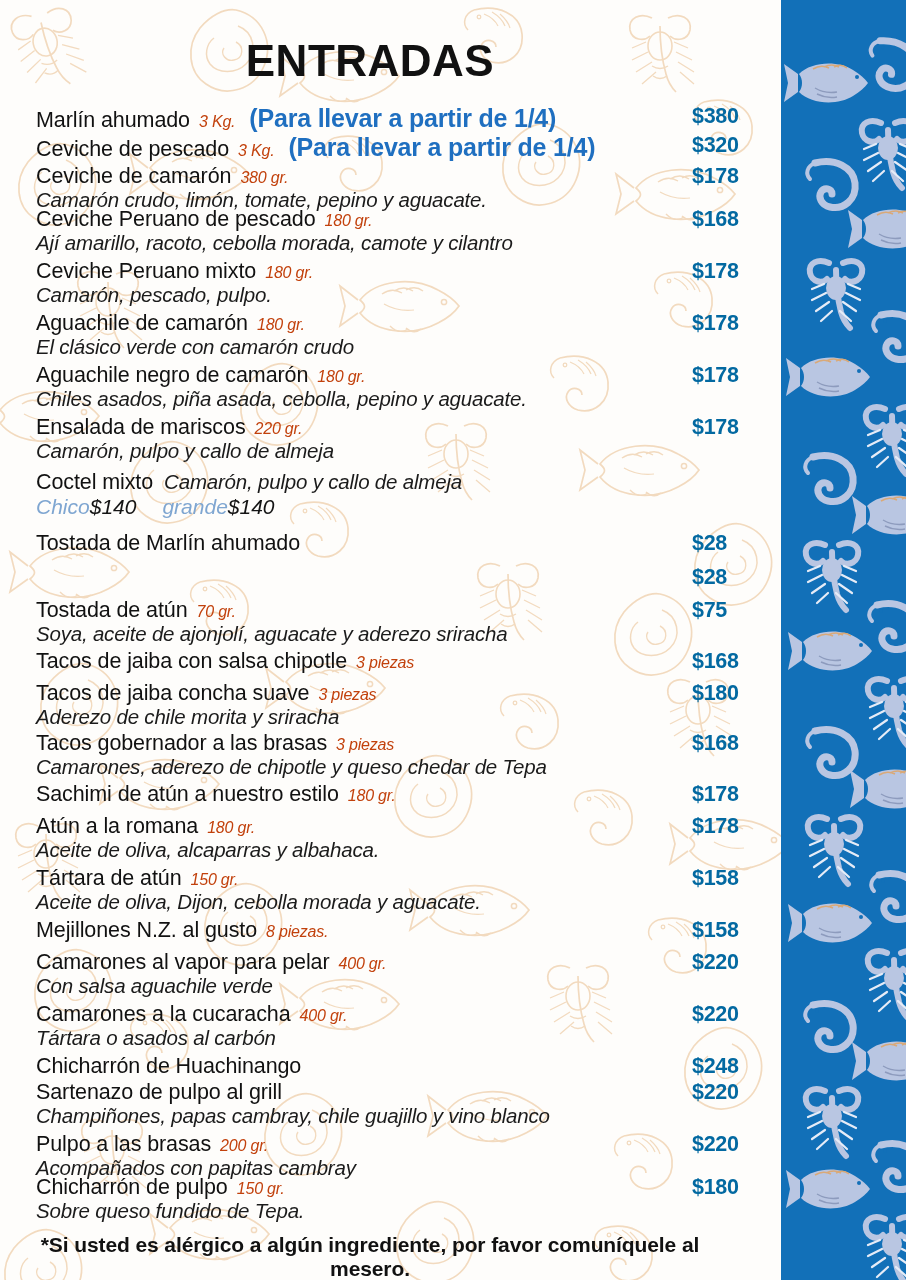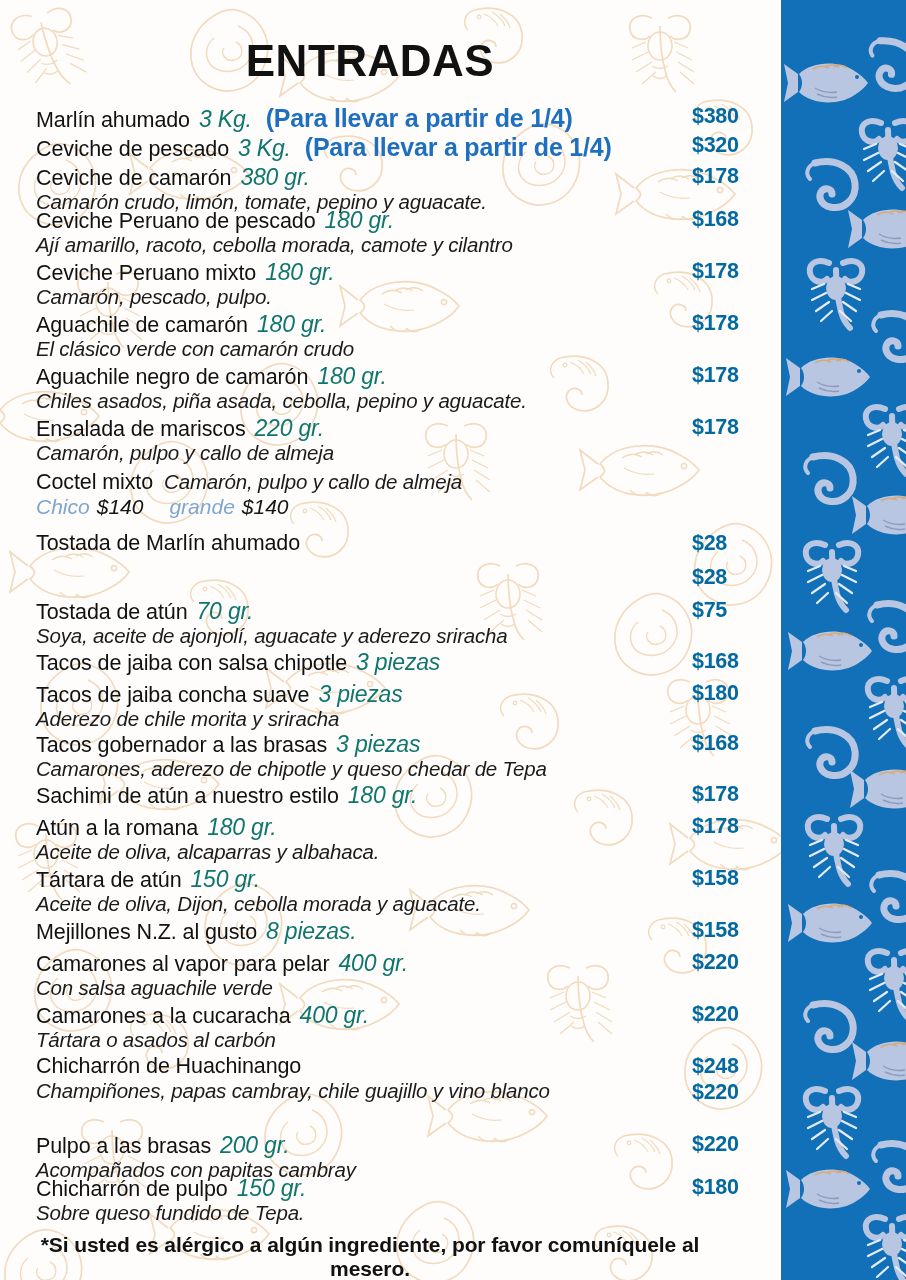--- a/index.html
+++ b/index.html
@@ -94,23 +94,23 @@
   .name-line {
     padding-right: 96px;
   }
   .nm {
     font-size: 21.5px;
     font-weight: 400;
     color: #111111;
     letter-spacing: -0.1px;
   }
   .wt {
-    font-size: 23px;
+    font-size: 16px;
     font-style: italic;
-    color: #0f766e;
+    color: #c2410c;
     font-weight: 400;
     margin-left: 9px;
     letter-spacing: -0.2px;
   }
   .note {
     font-size: 25px;
     font-weight: 700;
     color: #1f6fc0;
     margin-left: 14px;
     letter-spacing: -0.2px;
@@ -148,21 +148,21 @@
     font-size: 21px;
     font-style: italic;
     color: #7fa6d1;
     font-weight: 400;
   }
   .opt-price {
     font-size: 21px;
     font-style: italic;
     color: #141414;
     font-weight: 500;
-    margin-left: 7px;
+    margin-left: 0;
   }
   .opt-gap { display: inline-block; width: 26px; }
 
   #footnote {
     position: absolute;
     top: 1233px;
     left: 0;
     width: 740px;
     text-align: center;
     font-size: 21px;
@@ -417,21 +417,21 @@
           <div class="desc">Con salsa aguachile verde</div>
         </div>
         <div class="row" style="position: absolute; top: 898px; left: 0px; width: 716px;">
           <div class="line name-line"><span class="nm">Camarones a la cucaracha</span><span class="wt">400 gr.</span><span class="price">$220</span></div>
           <div class="desc">Tártara o asados al carbón</div>
         </div>
         <div class="row" style="position: absolute; top: 950px; left: 0px; width: 716px;">
           <div class="line name-line"><span class="nm">Chicharrón de Huachinango</span><span class="price">$248</span></div>
         </div>
         <div class="row" style="position: absolute; top: 976px; left: 0px; width: 716px;">
-          <div class="line name-line"><span class="price">$220</span></div>
+          <div class="line name-line"><span class="nm">Sartenazo de pulpo al grill</span><span class="price">$220</span></div>
           <div class="desc">Champiñones, papas cambray, chile guajillo y vino blanco</div>
         </div>
         <div class="row" style="position: absolute; top: 1028px; left: 0px; width: 716px;">
           <div class="line name-line"><span class="nm">Pulpo a las brasas</span><span class="wt">200 gr.</span><span class="price">$220</span></div>
           <div class="desc">Acompañados con papitas cambray</div>
         </div>
         <div class="row" style="position: absolute; top: 1071px; left: 0px; width: 716px;">
           <div class="line name-line"><span class="nm">Chicharrón de pulpo</span><span class="wt">150 gr.</span><span class="price">$180</span></div>
           <div class="desc">Sobre queso fundido de Tepa.</div>
         </div>

